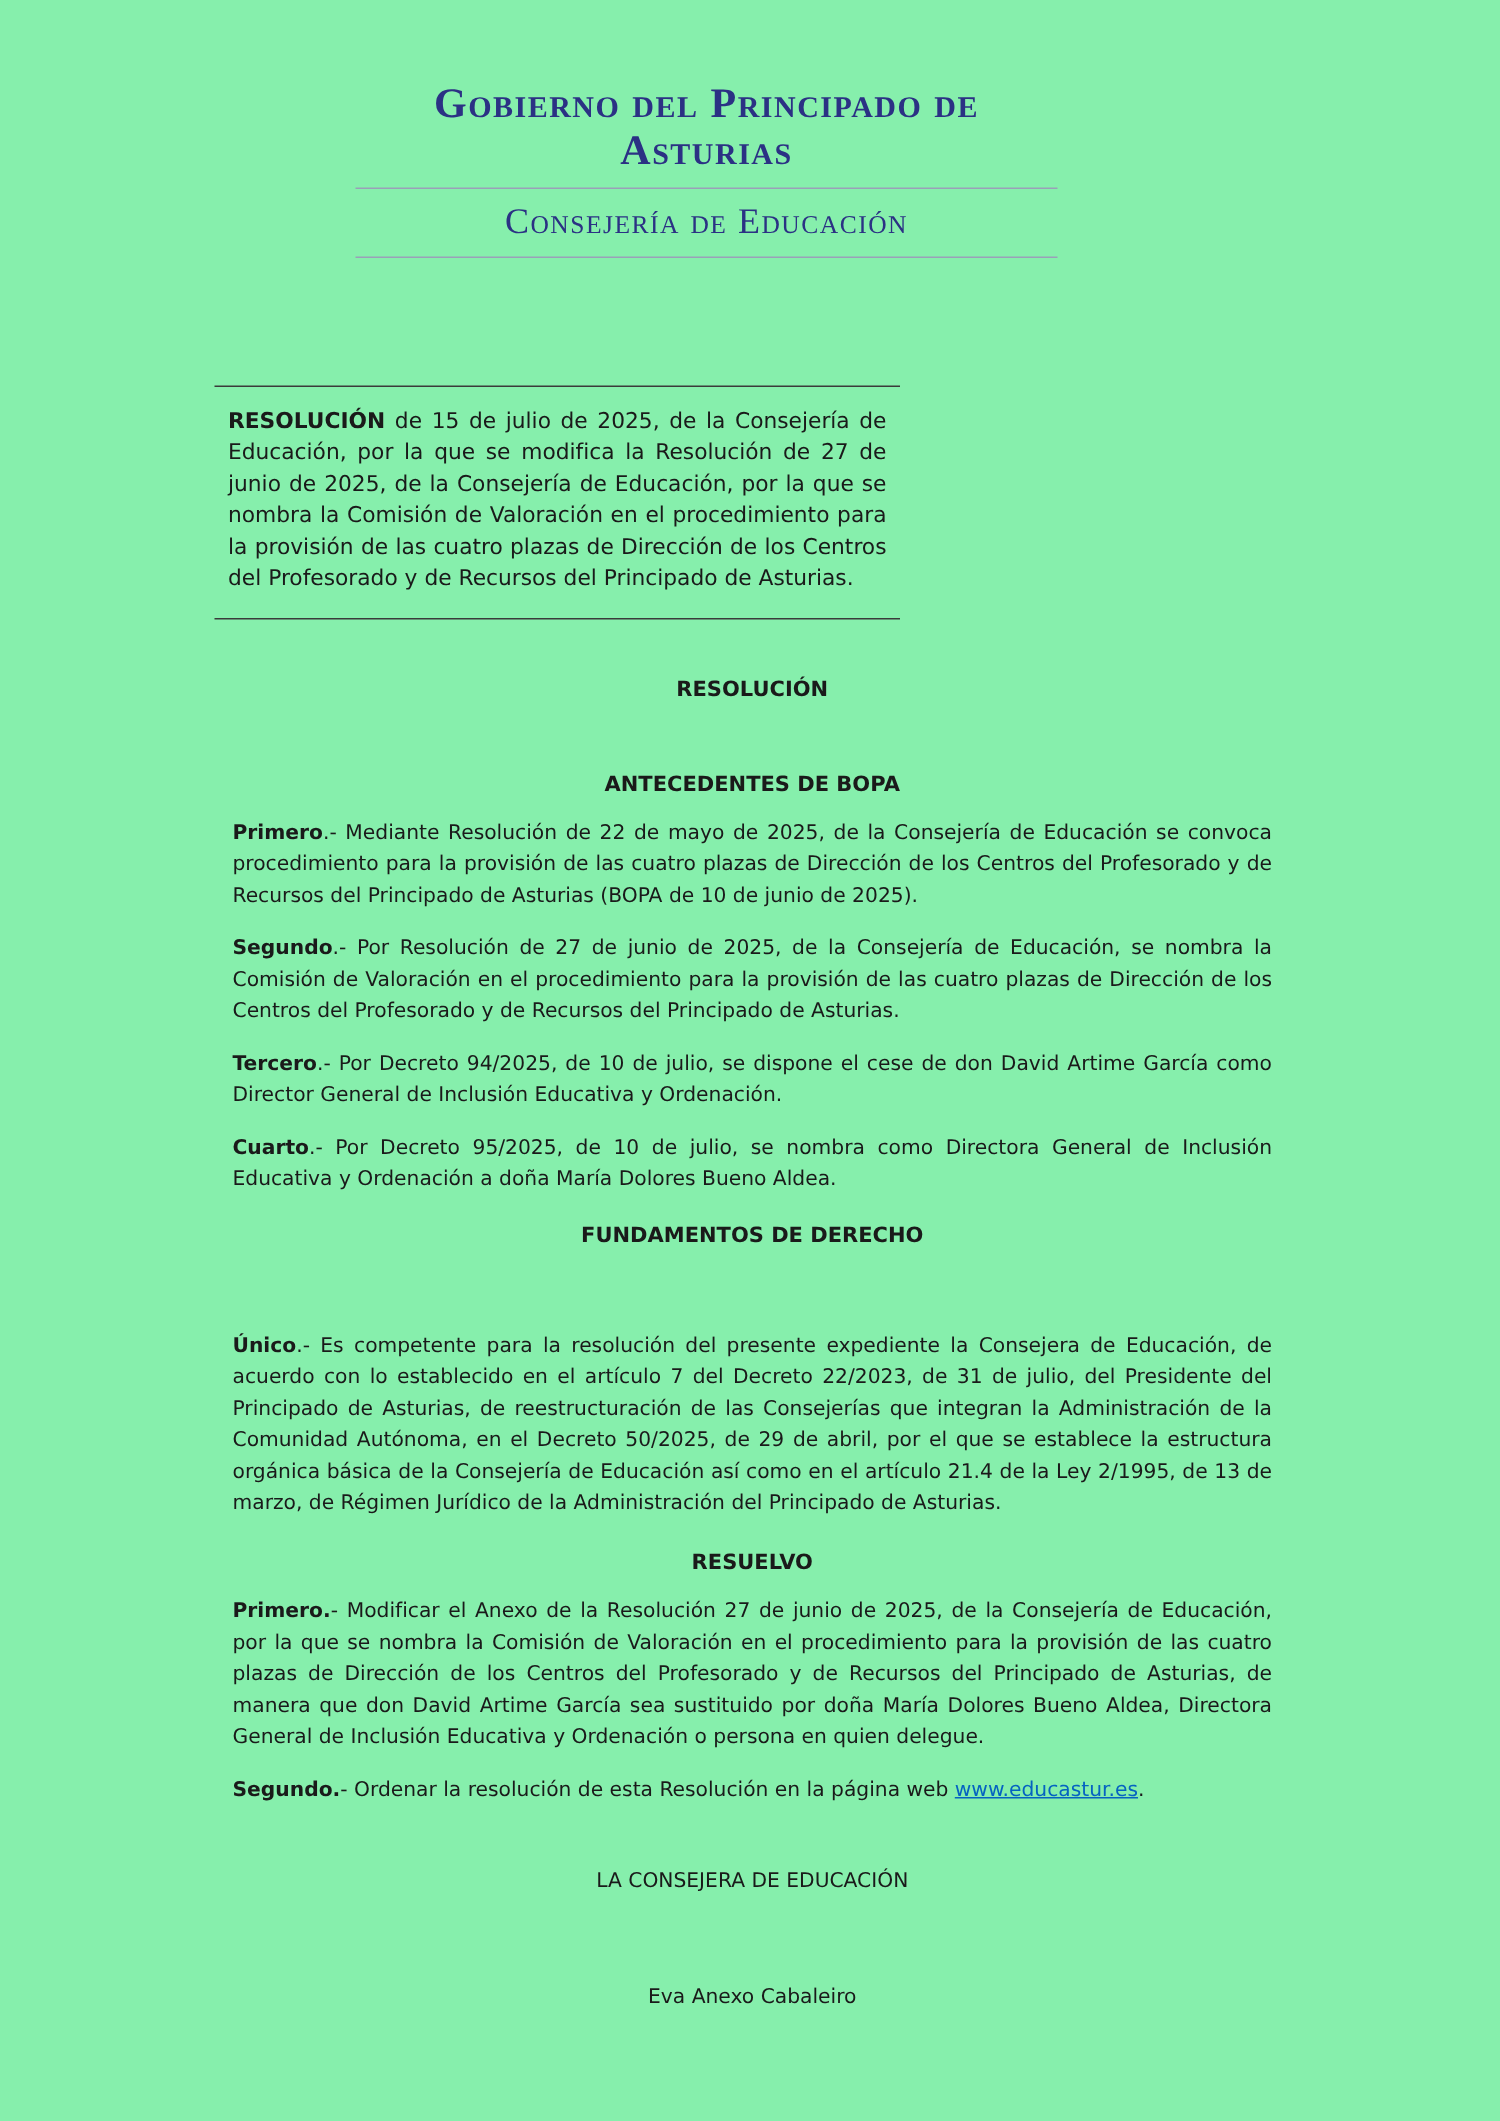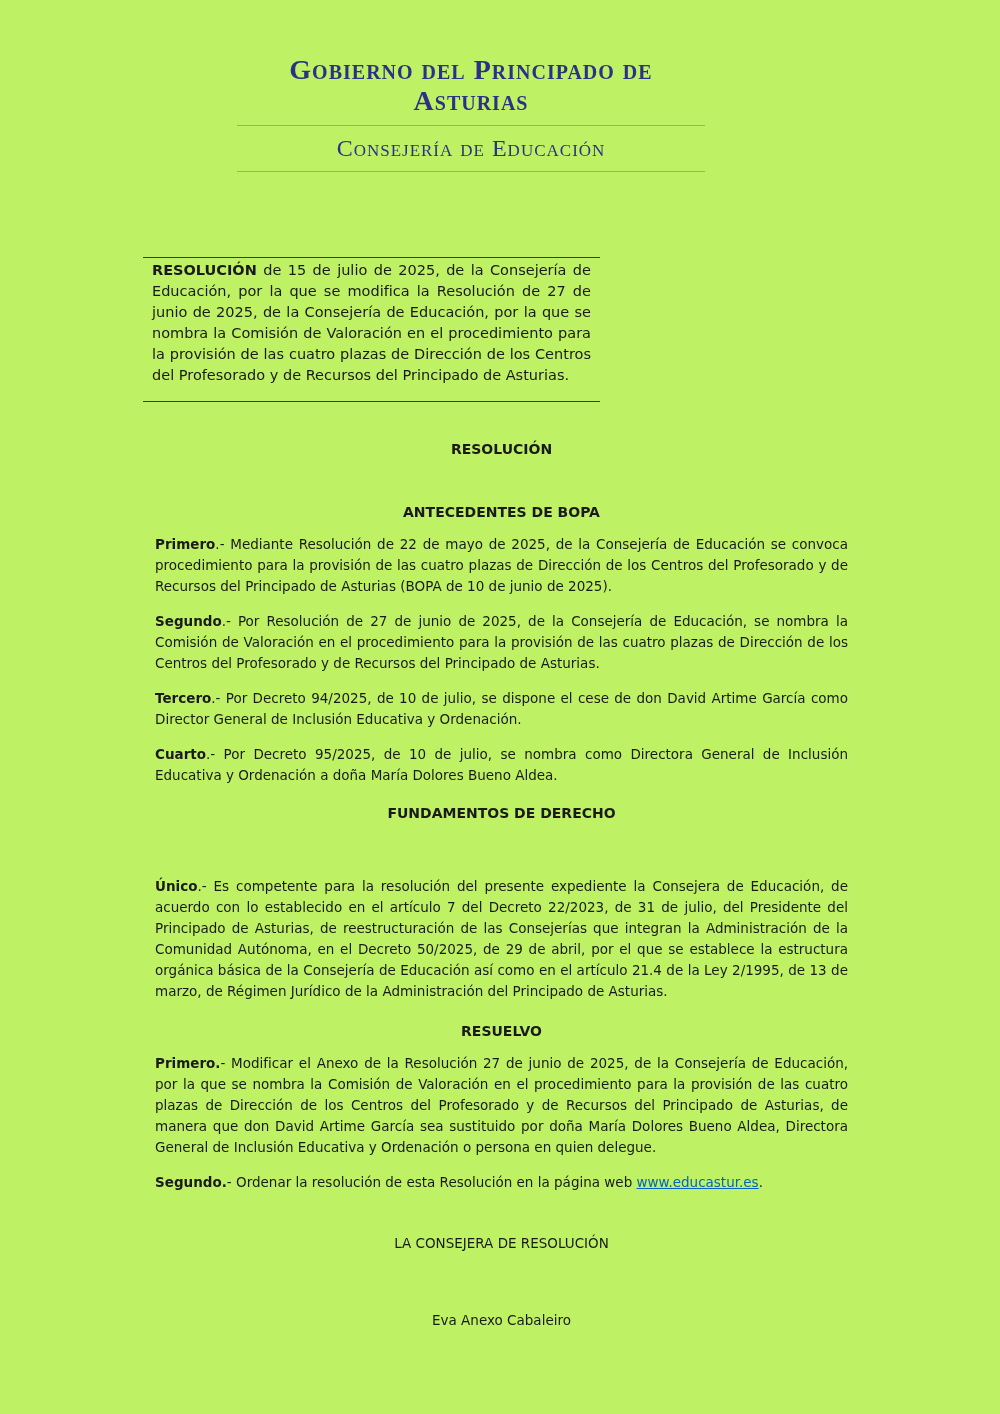--- a/index.html
+++ b/index.html
@@ -4,21 +4,21 @@
 <style>
   html, body {
     margin: 0;
     padding: 0;
     background: #ffffff;
   }
   .page {
     position: relative;
     width: 1000px;
     height: 1414px;
-    background: #bef264;
+    background: #86efac;
     font-family: "DejaVu Sans", sans-serif;
     color: #1a1a1a;
     overflow: hidden;
   }
 
   
   .letterhead {
     margin: 55px 0 0 237px;
     width: 468px;
     text-align: center;
@@ -44,21 +44,21 @@
     padding: 9px 0 9px 0;
     border-bottom: 1px solid #9aa0b8;
   }
 
   
   .summary-box {
     margin: 85px 0 0 143px;
     width: 439px;
     border-top: 1px solid #3a3a3a;
     border-bottom: 1px solid #3a3a3a;
-    padding: 2px 9px 15px 9px;
+    padding: 13px 9px 15px 9px;
     font-size: 14.5px;
     line-height: 21px;
     text-align: justify;
   }
   .summary-box b { font-weight: bold; }
 
   
   .doc-body {
     margin: 0 140px 0 143px; 
     font-size: 13.5px;
@@ -149,18 +149,18 @@
     <div class="h-center h-resuelvo">RESUELVO</div>
 
     <p class="para first-after-heading">
       <span class="lead">Primero.</span><span>- Modificar el Anexo de la Resolución 27 de junio de 2025, de la Consejería de Educación, por la que se nombra la Comisión de Valoración en el procedimiento para la provisión de las cuatro plazas de Dirección de los Centros del Profesorado y de Recursos del Principado de Asturias, de manera que don David Artime García sea sustituido por doña María Dolores Bueno Aldea, Directora General de Inclusión Educativa y Ordenación o persona en quien delegue.</span>
     </p>
 
     <p class="para">
       <span class="lead">Segundo.</span><span>- Ordenar la resolución de esta Resolución en la página web </span><a class="doc-link" href="#">www.educastur.es</a><span>.</span>
     </p>
 
-    <div class="signature-role">LA CONSEJERA DE RESOLUCIÓN</div>
+    <div class="signature-role">LA CONSEJERA DE EDUCACIÓN</div>
 
     <div class="signature-name">Eva Anexo Cabaleiro</div>
 
   </main>
 </div>
 
 </body></html>

